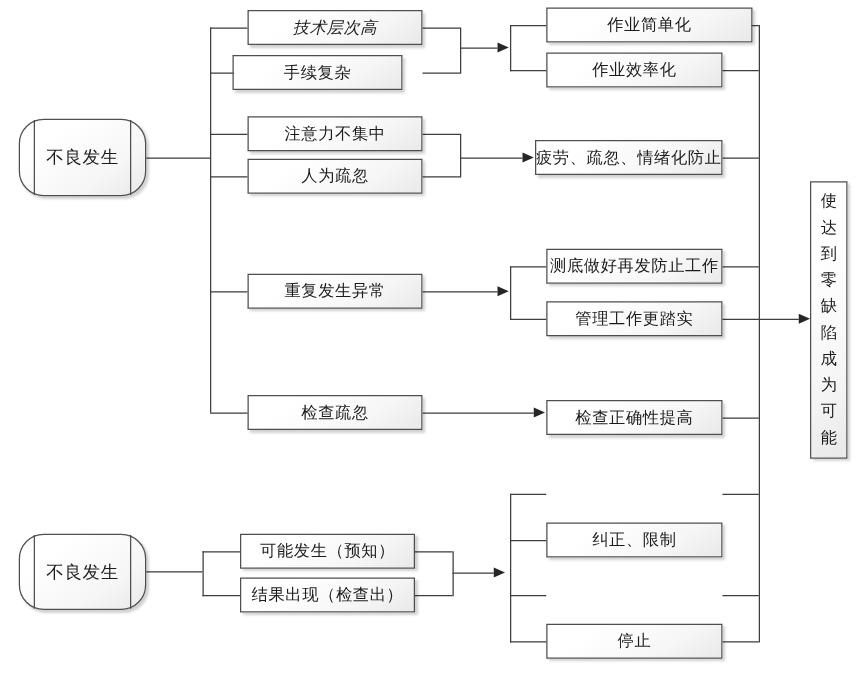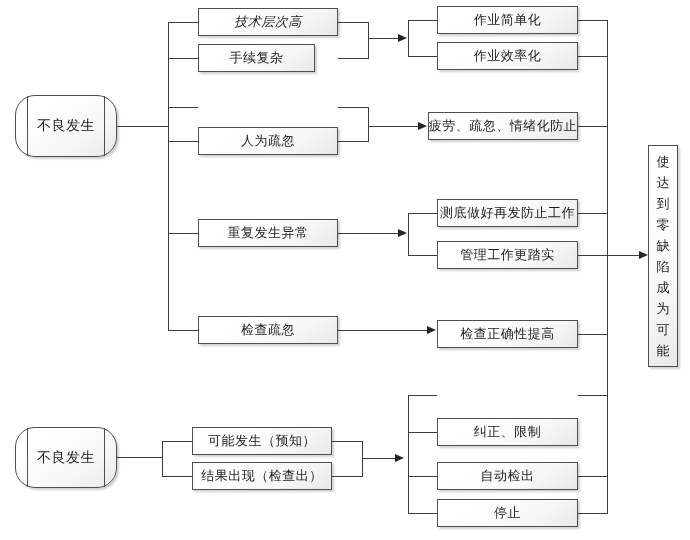--- a/index.html
+++ b/index.html
@@ -121,34 +121,37 @@
 
   <div class="box srcbox" style="left:15px; top:95px; width:102px; height:62px;">
     <div class="bar l"></div>
     <div class="bar r"></div>
     <span>不良发生</span>
   </div>
 
   <div class="box" style="left:198px; top:8px; width:140px; height:28px;font-style:italic;">
     <span>技术层次高</span>
   </div>
-  <div class="box" style="left:198px; top:44px; width:117px; height:28px;">
+  <div class="box" style="left:186px; top:44px; width:136px; height:28px;">
     <span>手续复杂</span>
+  </div>
+  <div class="box" style="left:198px; top:93px; width:140px; height:28px;">
+    <span>注意力不集中</span>
   </div>
   <div class="box" style="left:198px; top:127px; width:140px; height:28px;">
     <span>人为疏忽</span>
   </div>
   <div class="box" style="left:198px; top:219px; width:140px; height:28px;">
     <span>重复发生异常</span>
   </div>
   <div class="box" style="left:198px; top:316px; width:140px; height:28px;">
     <span>检查疏忽</span>
   </div>
 
-  <div class="box" style="left:437px; top:6px; width:141px; height:28px;">
+  <div class="box" style="left:437px; top:6px; width:165px; height:28px;">
     <span>作业简单化</span>
   </div>
   <div class="box" style="left:437px; top:42px; width:141px; height:28px;text-align:center;">
     <span>作业效率化</span>
   </div>
   <div class="box" style="left:428px; top:112px; width:150px; height:28px;">
     <span>疲劳、疏忽、情绪化防止</span>
   </div>
   <div class="box" style="left:437px; top:199px; width:141px; height:28px;">
     <span>测底做好再发防止工作</span>
@@ -169,23 +172,20 @@
   <div class="box" style="left:192px; top:427px; width:140px; height:28px;">
     <span>可能发生（预知）</span>
   </div>
   <div class="box" style="left:192px; top:462px; width:140px; height:28px;">
     <span>结果出现（检查出）</span>
   </div>
 
   <div class="box" style="left:437px; top:418px; width:141px; height:28px;">
     <span>纠正、限制</span>
   </div>
-  <div class="box" style="left:437px; top:462px; width:141px; height:28px;">
-    <span>自动检出</span>
-  </div>
   <div class="box" style="left:437px; top:499px; width:141px; height:28px;">
     <span>停止</span>
   </div>
 
   <div class="box goalbox" style="left:648px; top:145px; width:30px; height:222px;">
     <div class="vtext">使达到零缺陷成为可能</div>
   </div>
 
 </div>
 

